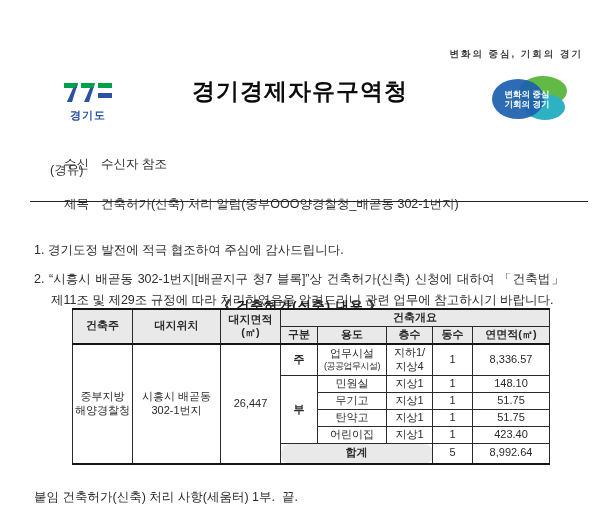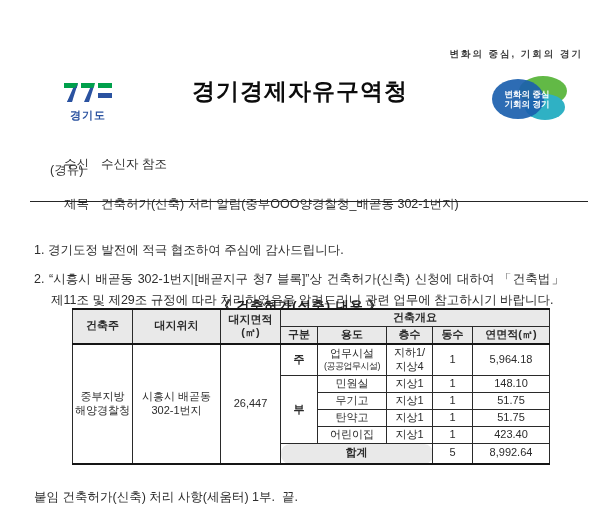--- a/index.html
+++ b/index.html
@@ -169,21 +169,21 @@
         <td style="font-weight:700;">주</td>
         <td>
           <span class="cell-line">업무시설</span>
           <span class="cell-sub2">(공공업무시설)</span>
         </td>
         <td>
           <span class="cell-line">지하1/</span>
           <span class="cell-line">지상4</span>
         </td>
         <td>1</td>
-        <td>5,964.18</td>
+        <td>8,336.57</td>
       </tr>
       <tr class="r-sub">
         <td rowspan="4" style="font-weight:700;">부</td>
         <td>민원실</td>
         <td>지상1</td>
         <td>1</td>
         <td>148.10</td>
       </tr>
       <tr class="r-sub">
         <td>무기고</td>

